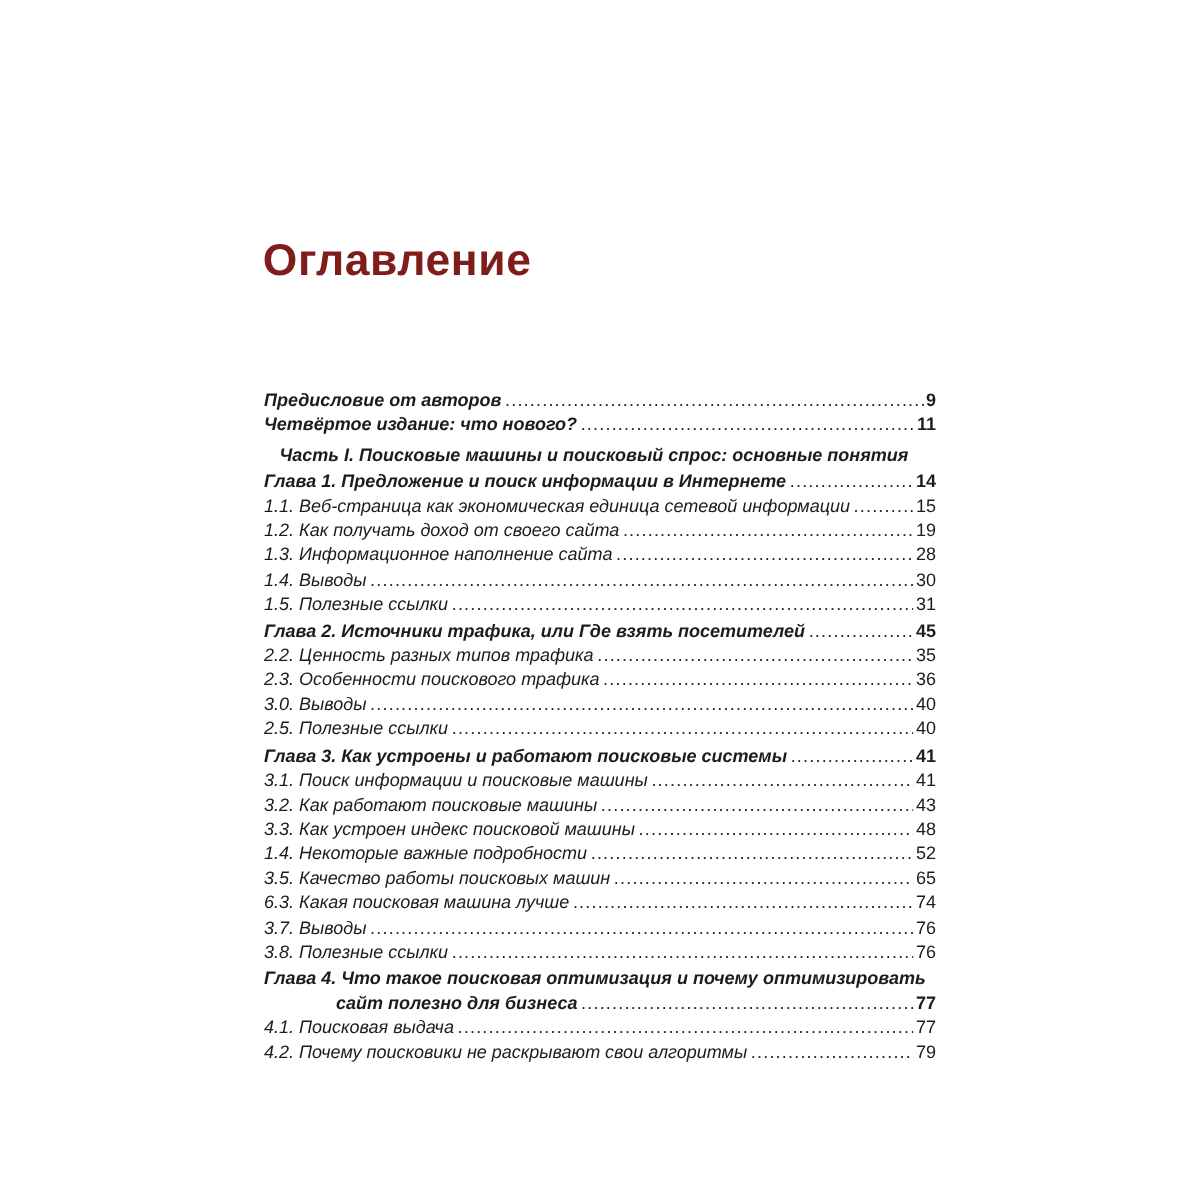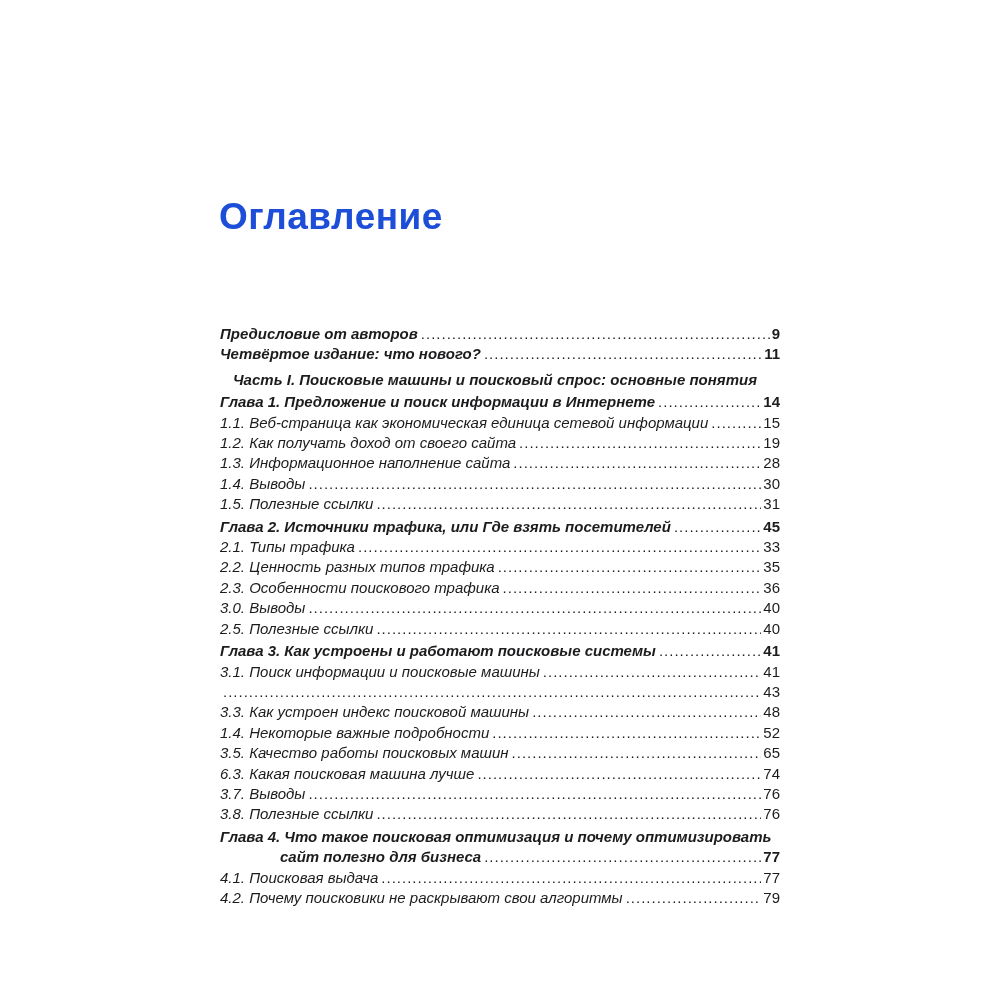--- a/index.html
+++ b/index.html
@@ -17,21 +17,21 @@
     overflow: hidden;
   }
   .page-title {
     position: absolute;
     left: 219px;
     top: 196px;
     margin: 0;
     font-size: 37px;
     font-weight: bold;
     letter-spacing: 0.5px;
-    color: #1d4ed8;
+    color: #7f1d1d;
   }
   .toc {
     position: absolute;
     left: 220px;
     top: 324px;
     width: 560px;
     font-size: 15px;
     line-height: 20.4px;
   }
   .entry { }
@@ -129,27 +129,20 @@
       </div>
       <div class="entry bold space">
         <div class="line">
           <span class="t">Глава 2. Источники трафика, или Где взять посетителей</span>
           <span class="dots"></span>
           <span class="pg">45</span>
         </div>
       </div>
       <div class="entry">
         <div class="line">
-          <span class="t">2.1. Типы трафика</span>
-          <span class="dots"></span>
-          <span class="pg">33</span>
-        </div>
-      </div>
-      <div class="entry">
-        <div class="line">
           <span class="t">2.2. Ценность разных типов трафика</span>
           <span class="dots"></span>
           <span class="pg">35</span>
         </div>
       </div>
       <div class="entry">
         <div class="line">
           <span class="t">2.3. Особенности поискового трафика</span>
           <span class="dots"></span>
           <span class="pg">36</span>
@@ -178,20 +171,21 @@
       </div>
       <div class="entry">
         <div class="line">
           <span class="t">3.1. Поиск информации и поисковые машины</span>
           <span class="dots"></span>
           <span class="pg">41</span>
         </div>
       </div>
       <div class="entry">
         <div class="line">
+          <span class="t">3.2. Как работают поисковые машины</span>
           <span class="dots"></span>
           <span class="pg">43</span>
         </div>
       </div>
       <div class="entry">
         <div class="line">
           <span class="t">3.3. Как устроен индекс поисковой машины</span>
           <span class="dots"></span>
           <span class="pg">48</span>
         </div>

